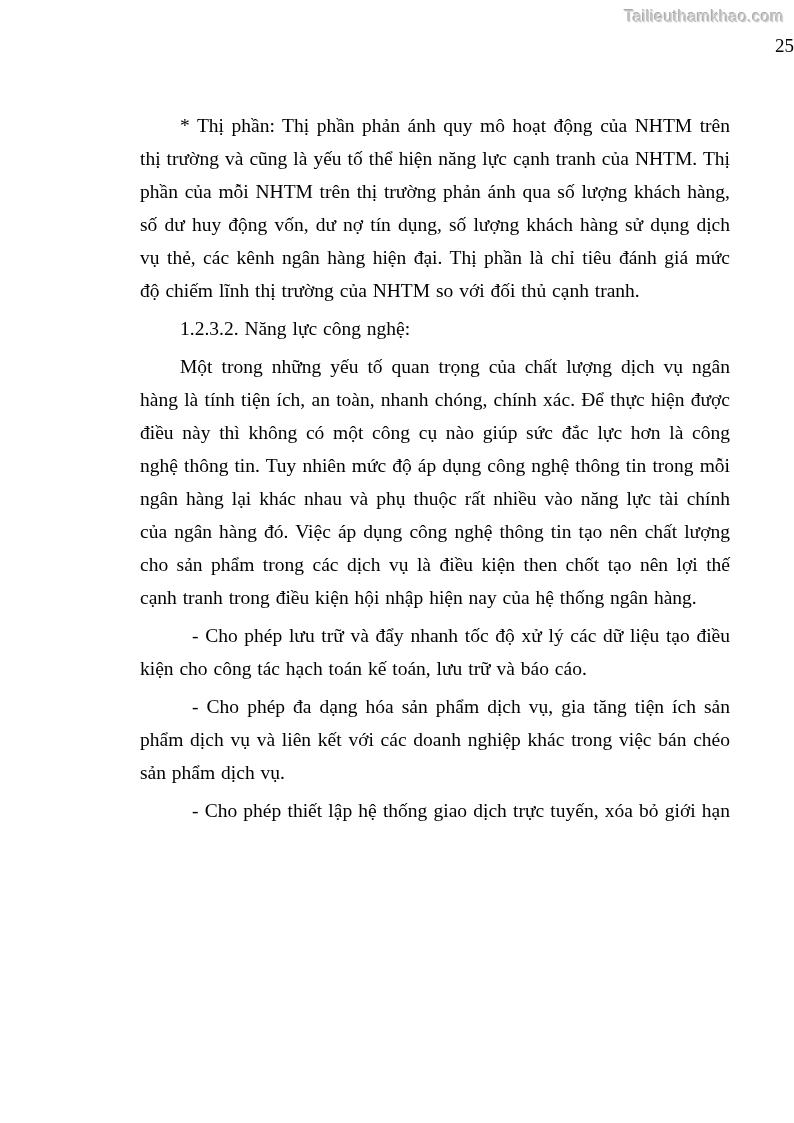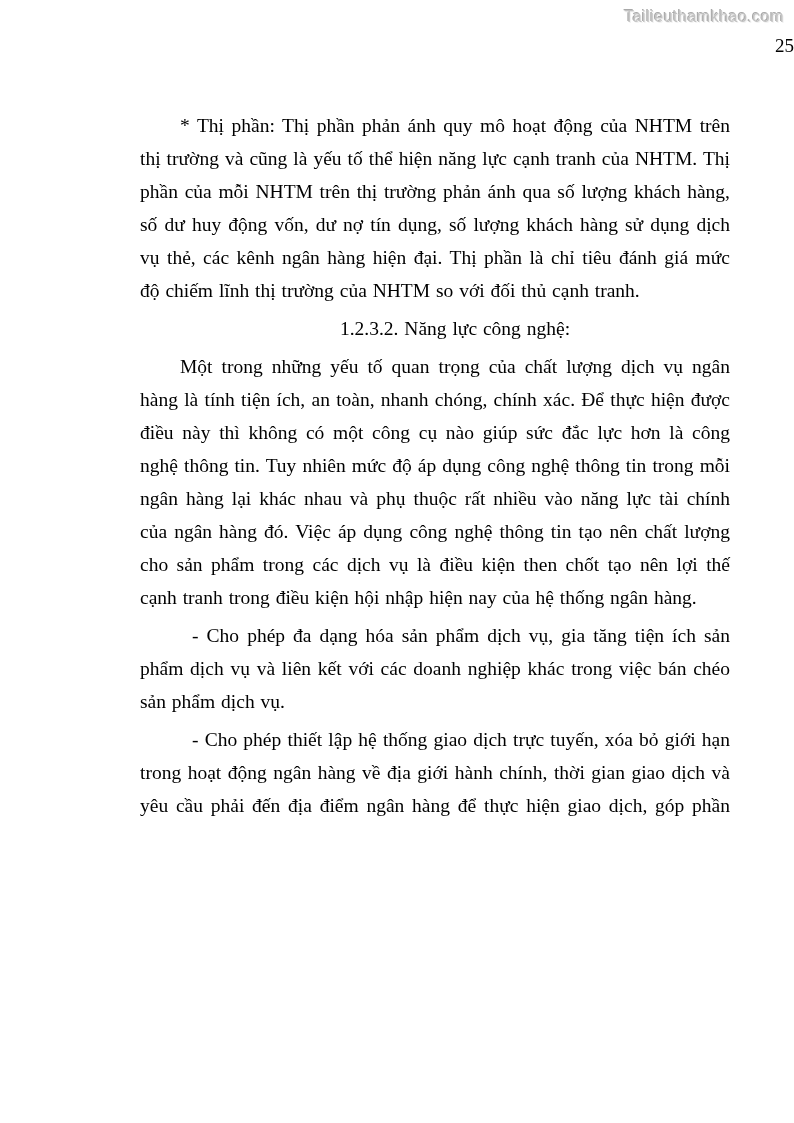--- a/index.html
+++ b/index.html
@@ -45,21 +45,21 @@
   }
   p.para {
     margin: 0 0 5px 0;
     font-size: 19.5px;
     line-height: 33px;
     text-align: justify;
     text-indent: 40px;
     word-spacing: 1px;
   }
   p.para.heading {
-    text-align: center;
+    text-align: left;
   }
   p.para.bullet {
     text-indent: 52px;
   }
 </style>
 </head>
 <body>
 
 <div class="page">
 
@@ -69,19 +69,20 @@
 
   <div class="content">
 
     <p class="para">* Thị phần: Thị phần phản ánh quy mô hoạt động của NHTM trên thị trường và cũng là yếu tố thể hiện năng lực cạnh tranh của NHTM. Thị phần của mỗi NHTM trên thị trường phản ánh qua số lượng khách hàng, số dư huy động vốn, dư nợ tín dụng, số lượng khách hàng sử dụng dịch vụ thẻ, các kênh ngân hàng hiện đại. Thị phần là chỉ tiêu đánh giá mức độ chiếm lĩnh thị trường của NHTM so với đối thủ cạnh tranh.</p>
 
     <p class="para heading">1.2.3.2. Năng lực công nghệ:</p>
 
     <p class="para">Một trong những yếu tố quan trọng của chất lượng dịch vụ ngân hàng là tính tiện ích, an toàn, nhanh chóng, chính xác. Để thực hiện được điều này thì không có một công cụ nào giúp sức đắc lực hơn là công nghệ thông tin. Tuy nhiên mức độ áp dụng công nghệ thông tin trong mỗi ngân hàng lại khác nhau và phụ thuộc rất nhiều vào năng lực tài chính của ngân hàng đó. Việc áp dụng công nghệ thông tin tạo nên chất lượng cho sản phẩm trong các dịch vụ là điều kiện then chốt tạo nên lợi thế cạnh tranh trong điều kiện hội nhập hiện nay của hệ thống ngân hàng.</p>
 
 
+    <p class="para bullet">- Cho phép lưu trữ và đẩy nhanh tốc độ xử lý các dữ liệu tạo điều kiện cho công tác hạch toán kế toán, lưu trữ và báo cáo.</p>
 
     <p class="para bullet">- Cho phép đa dạng hóa sản phẩm dịch vụ, gia tăng tiện ích sản phẩm dịch vụ và liên kết với các doanh nghiệp khác trong việc bán chéo sản phẩm dịch vụ.</p>
 
     <p class="para bullet">- Cho phép thiết lập hệ thống giao dịch trực tuyến, xóa bỏ giới hạn trong hoạt động ngân hàng về địa giới hành chính, thời gian giao dịch và yêu cầu phải đến địa điểm ngân hàng để thực hiện giao dịch, góp phần quan trọng vào hoạt động thương mại điện tử.</p>
 
   </div>
 </div>
 
 </body></html>

